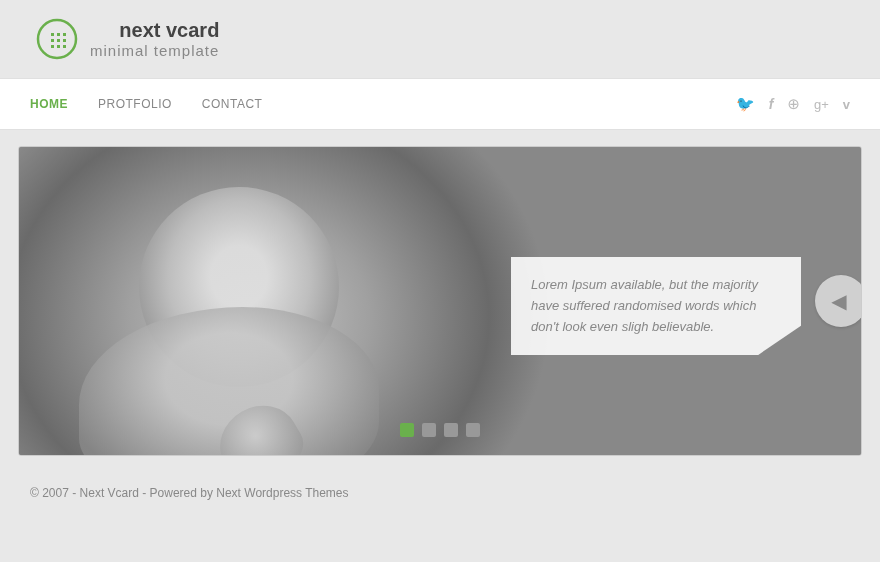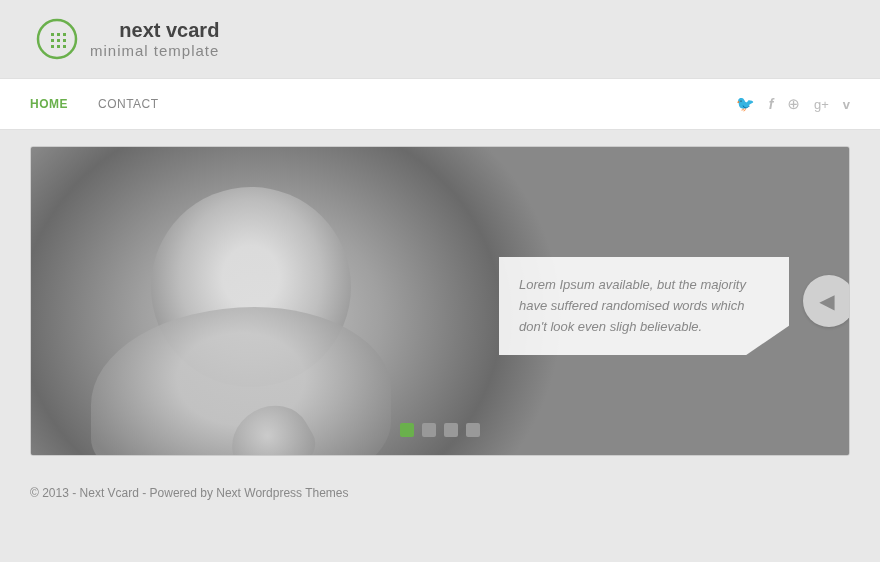--- a/index.html
+++ b/index.html
@@ -71,21 +71,21 @@
       align-items: center;
     }
     .social-icon {
       color: #bbb;
       font-size: 15px;
       cursor: pointer;
     }
 
     
     .slider-container {
-      margin: 16px 30px;
+      margin: 16px 18px;
       background: #ffffff;
       border-radius: 3px;
       position: relative;
       height: 310px;
       overflow: hidden;
       border: 1px solid #ccc;
     }
 
     
     .slide-caption {
@@ -216,20 +216,21 @@
   </svg>
   <div class="logo-text-block">
     <span class="logo-title">next vcard</span>
     <span class="logo-subtitle">minimal template</span>
   </div>
 </div>
 
 <nav class="nav-bar">
   <div class="nav-links">
     <a class="nav-link active">HOME</a>
+    <a class="nav-link">PROTFOLIO</a>
     <a class="nav-link">CONTACT</a>
   </div>
   <div class="nav-social">
     <span class="social-icon">🐦</span>
     <span class="social-icon" style="font-style:italic;font-weight:bold;font-size:14px">f</span>
     <span class="social-icon">⊕</span>
     <span class="social-icon" style="font-size:13px">g+</span>
     <span class="social-icon" style="font-size:13px;font-weight:bold">v</span>
   </div>
 </nav>
@@ -251,14 +252,14 @@
     <div class="dot"></div>
     <div class="dot"></div>
   </div>
 
   <button class="slider-arrow">
     <span class="arrow-inner">◀</span>
   </button>
 </div>
 
 <div class="footer">
-  <span>© 2013 - Next Vcard - Powered by Next Wordpress Themes</span>
+  <span>© 2007 - Next Vcard - Powered by Next Wordpress Themes</span>
 </div>
 
 </body></html>

